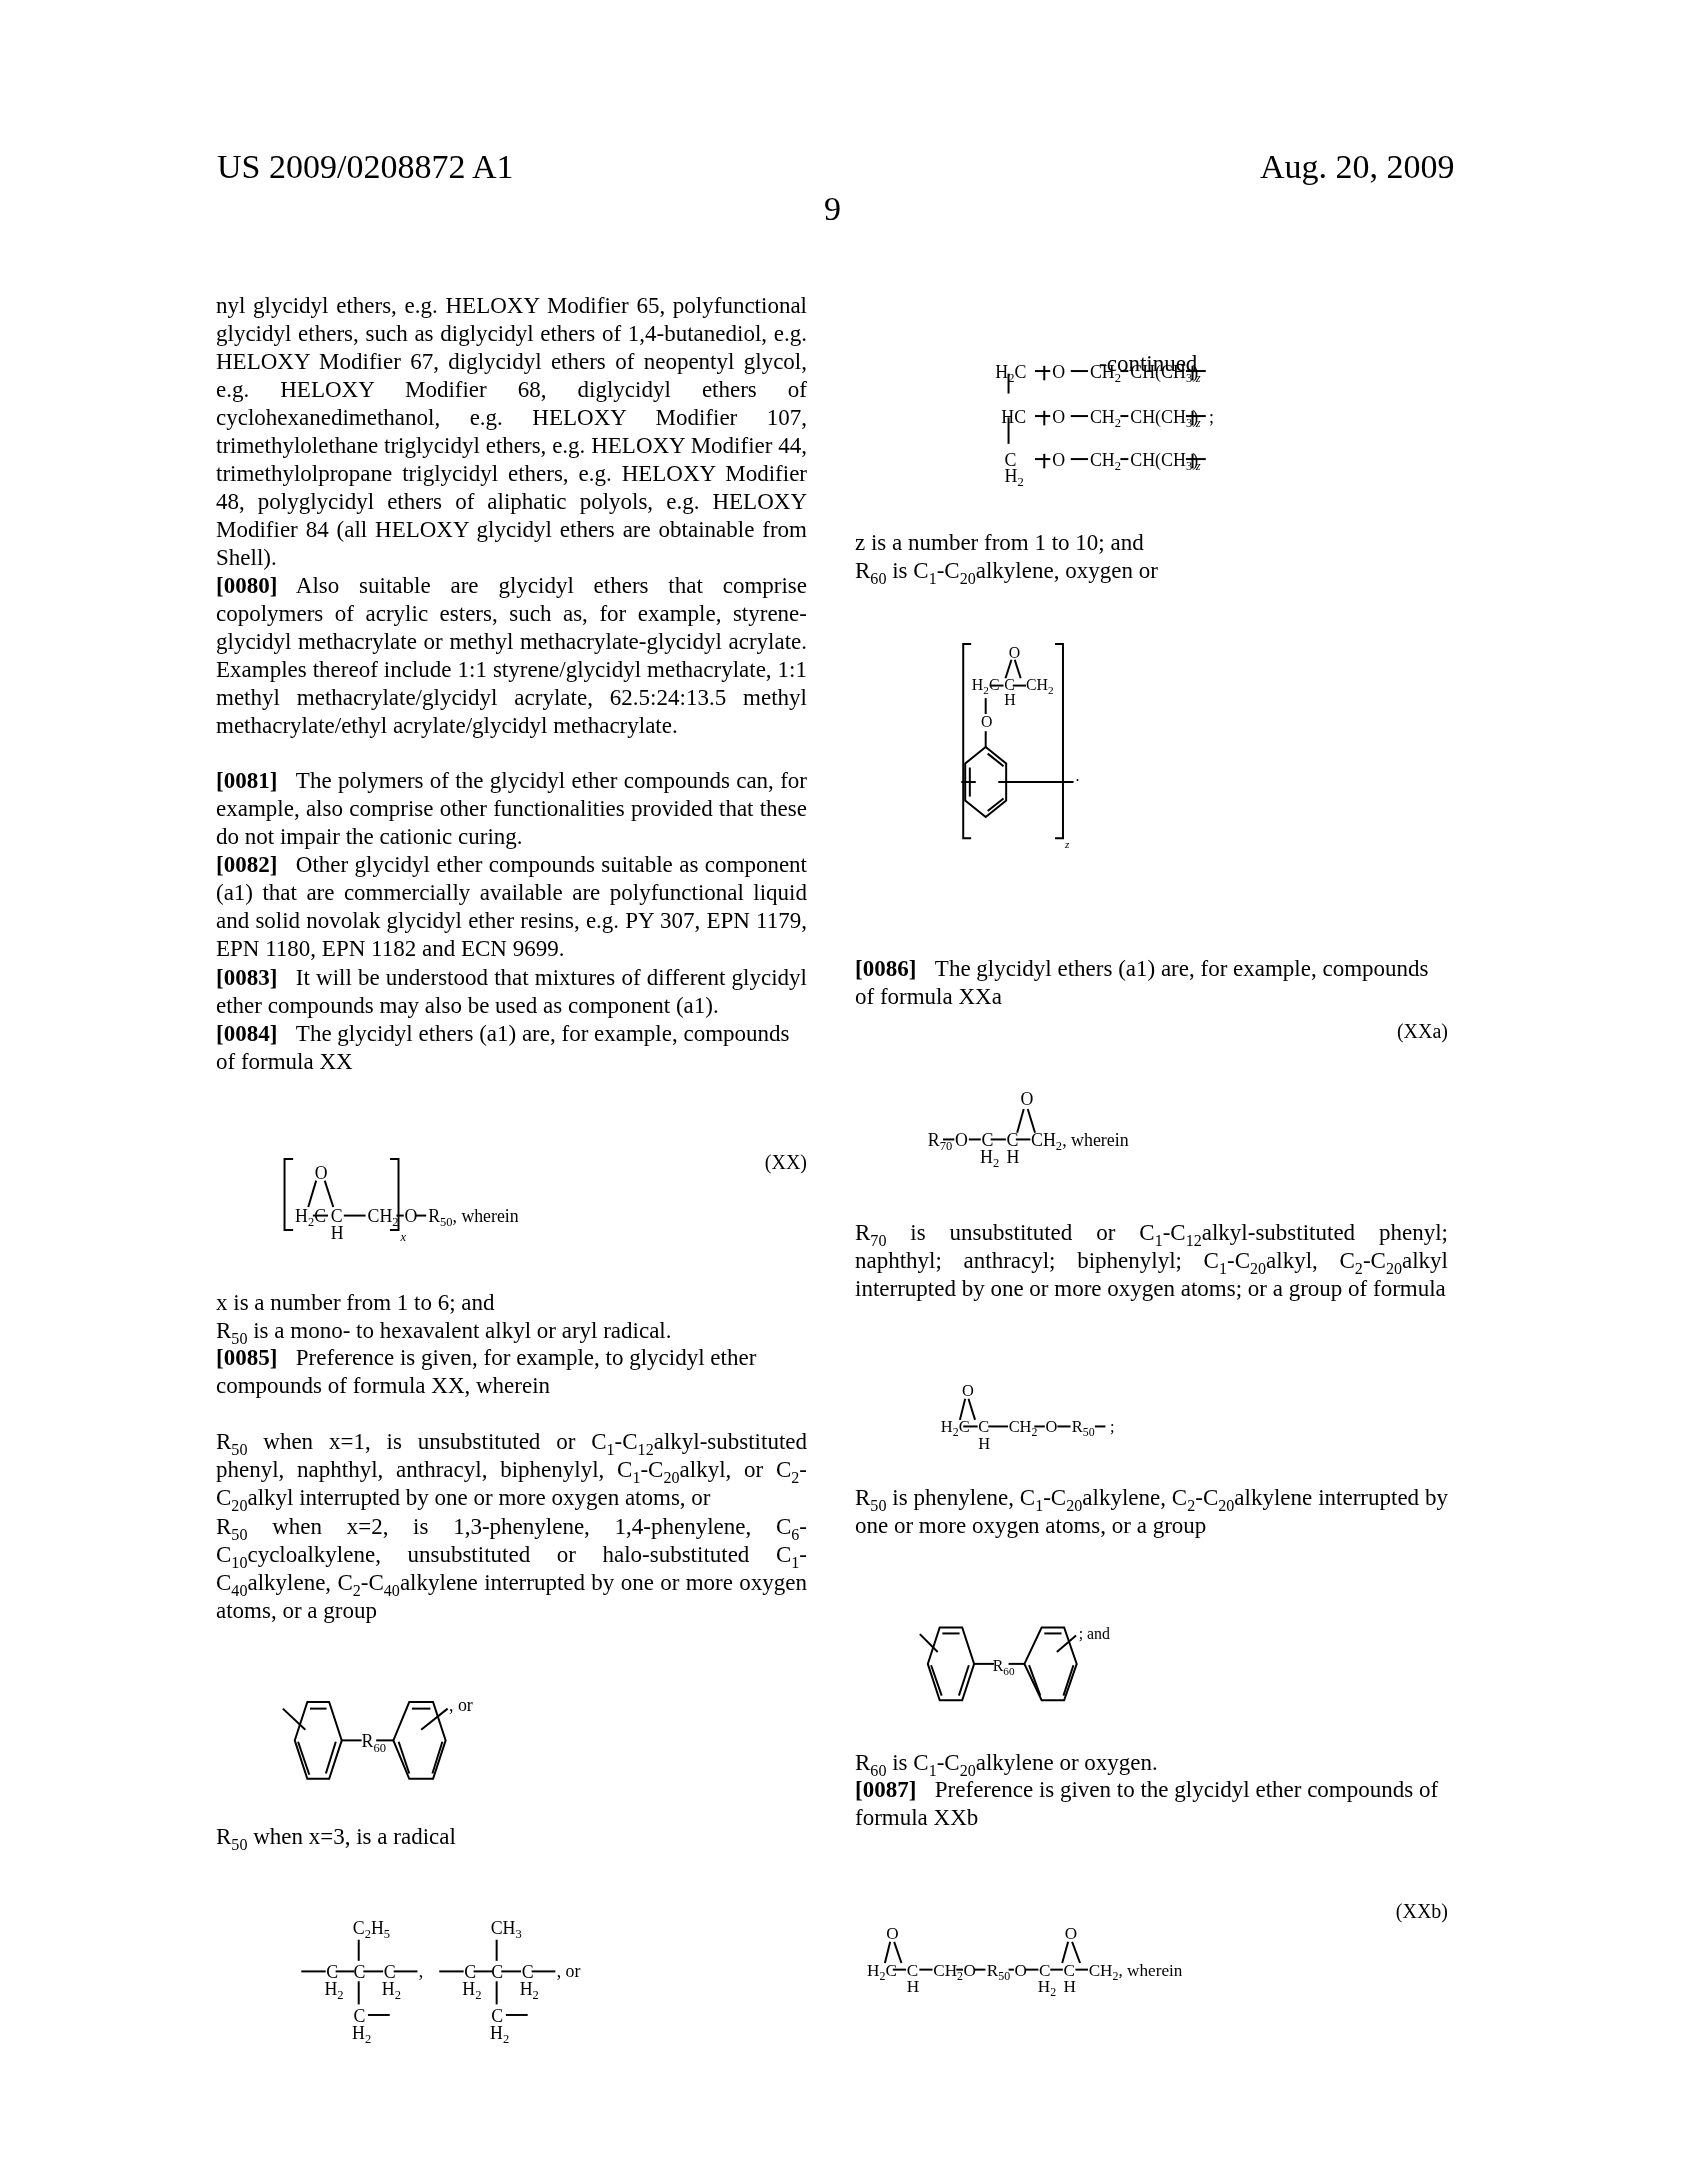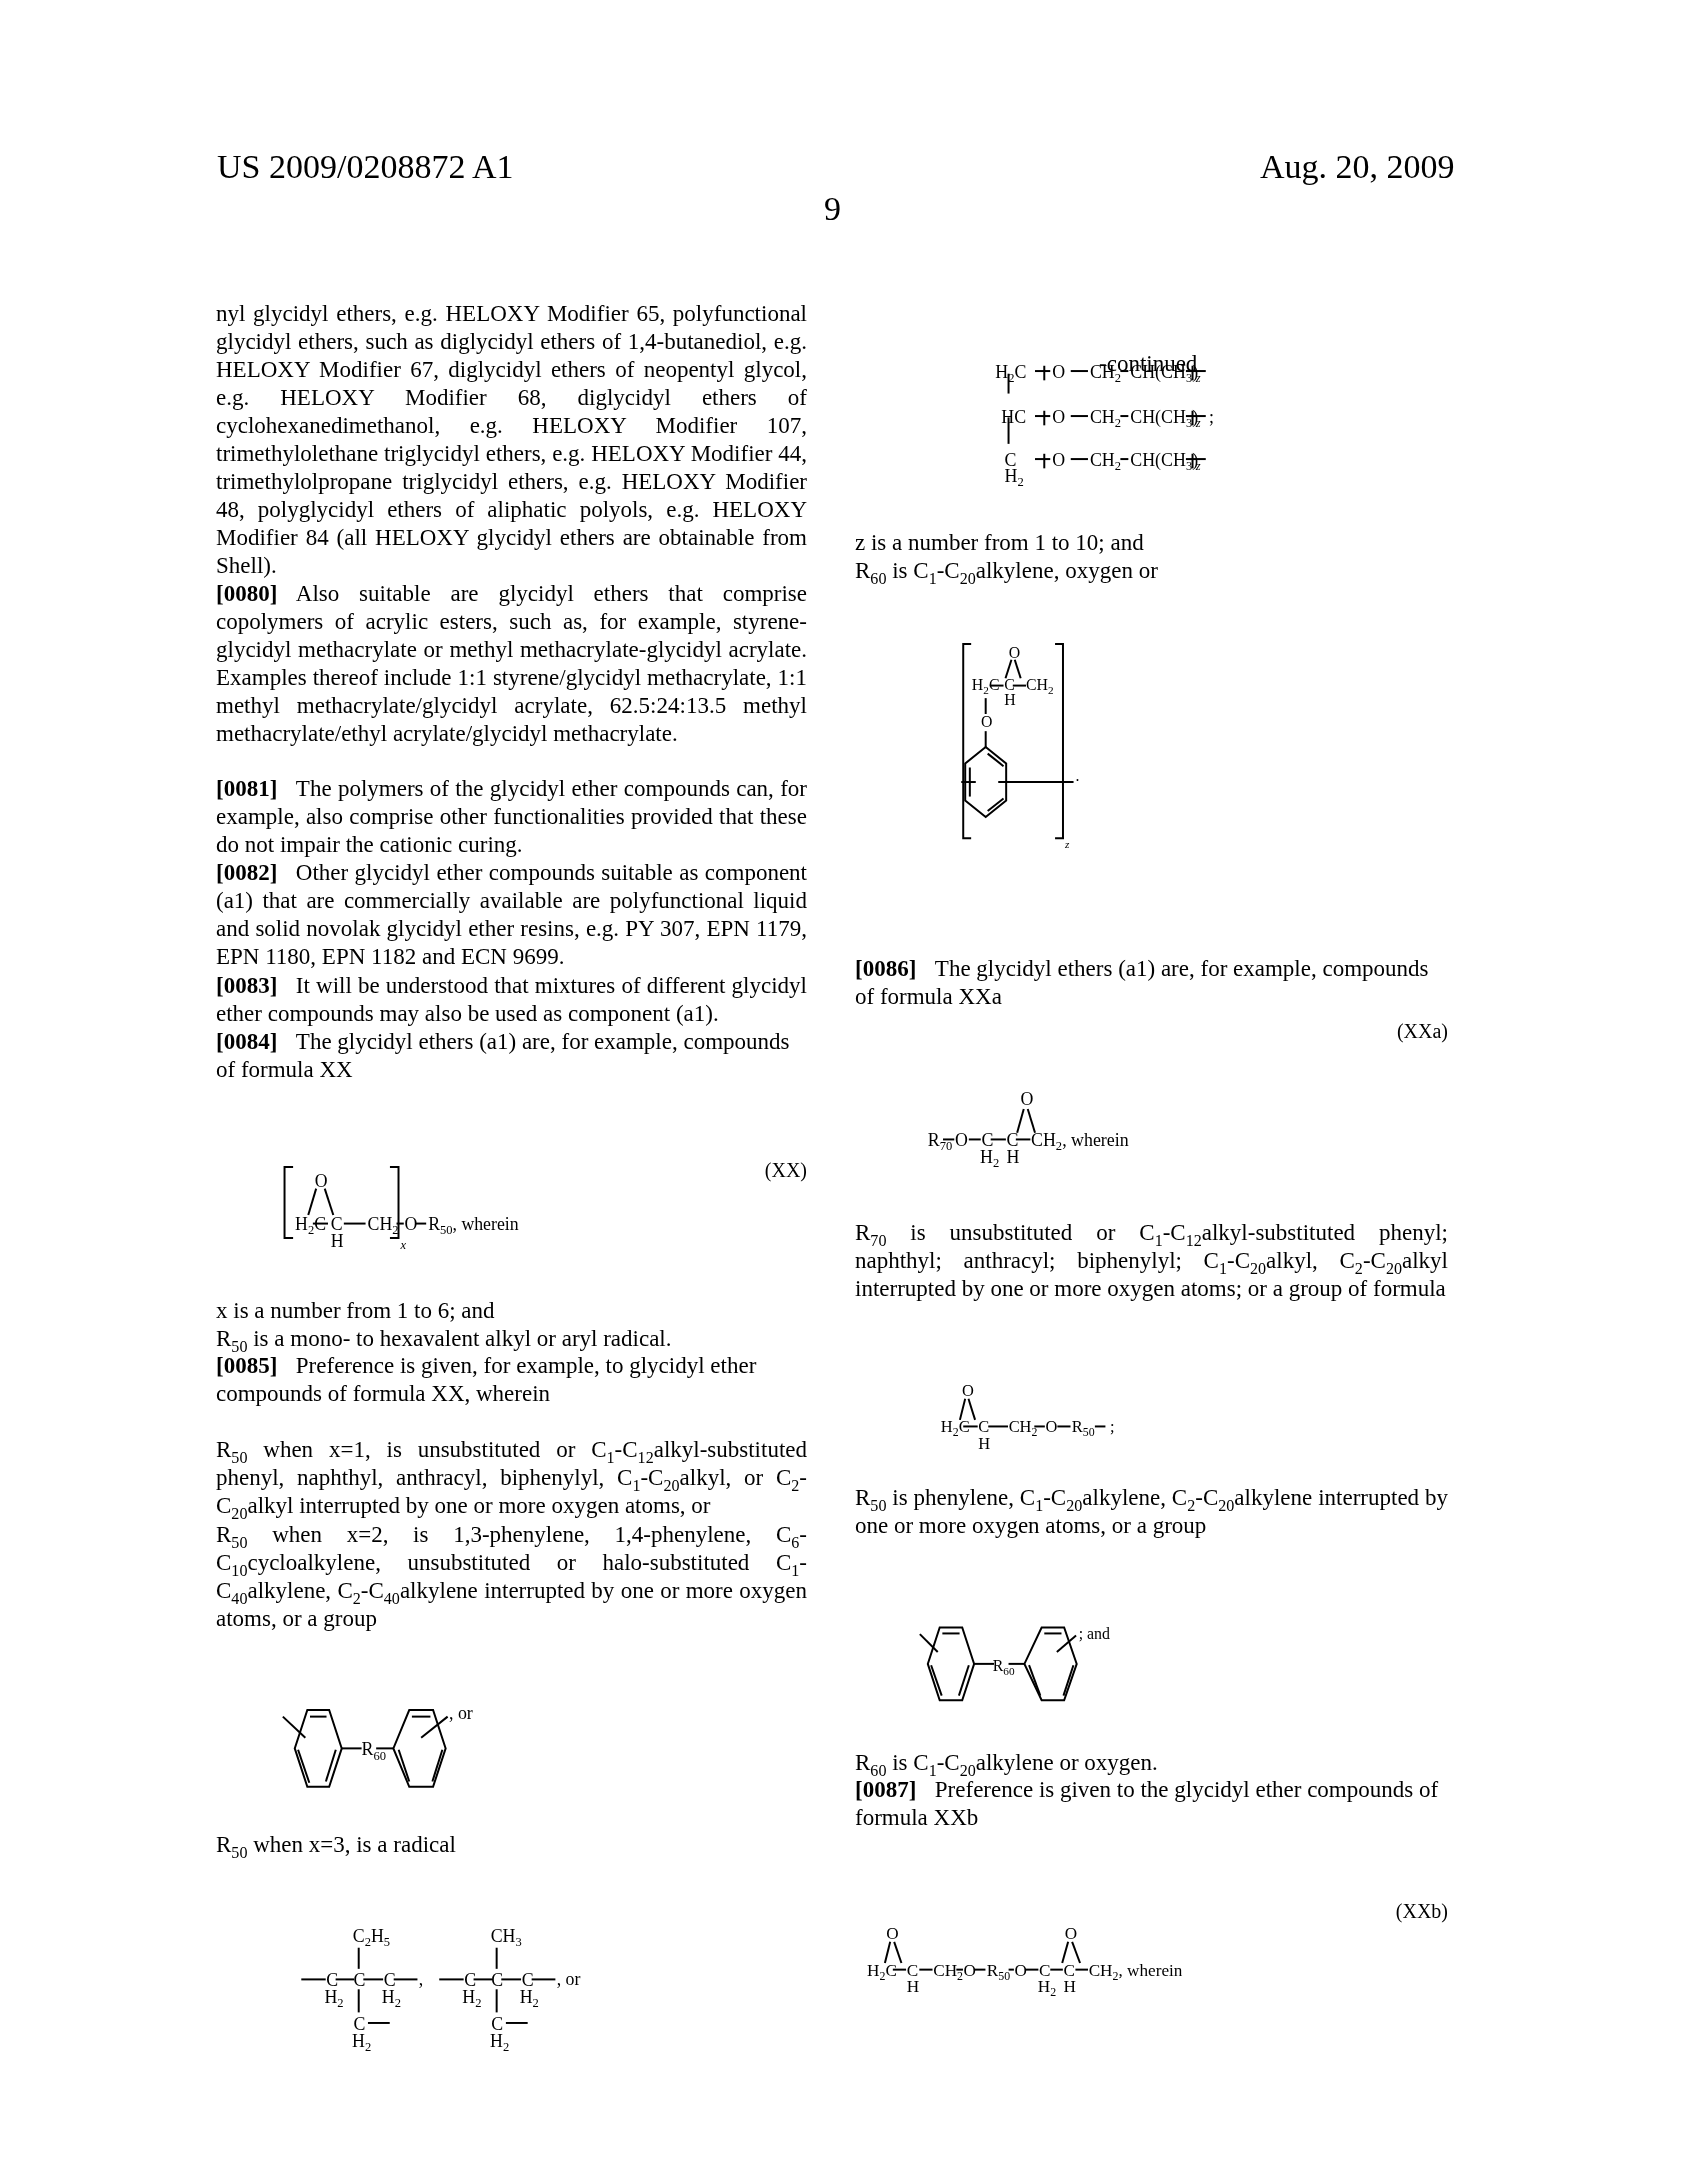--- a/index.html
+++ b/index.html
@@ -18,21 +18,21 @@
   .ctr { text-align:center; }
   .nojust { text-align:left; }
 </style>
 </head>
 <body>
 
 <div class="hdr" style="left:217px;top:147px;">US 2009/0208872 A1</div>
 <div class="hdr" style="left:1260px;top:147px;text-align:right;">Aug. 20, 2009</div>
 <div class="hdr" style="left:824px;top:189px;">9</div>
 
-<div class="col" style="left:216px;top:8px;width:591px;height:1730px;">
+<div class="col" style="left:216px;top:0;width:591px;height:1730px;">
 
   <div class="blk" style="top:292px;">
     <p>nyl glycidyl ethers, e.g. HELOXY Modifier 65, polyfunctional glycidyl ethers, such as diglycidyl ethers of 1,4-butanediol, e.g. HELOXY Modifier 67, diglycidyl ethers of neopentyl glycol, e.g. HELOXY Modifier 68, diglycidyl ethers of cyclohexanedimethanol, e.g. HELOXY Modifier 107, trimethylolethane triglycidyl ethers, e.g. HELOXY Modifier 44, trimethylolpropane triglycidyl ethers, e.g. HELOXY Modifier 48, polyglycidyl ethers of aliphatic polyols, e.g. HELOXY Modifier 84 (all HELOXY glycidyl ethers are obtainable from Shell).</p>
   </div>
 
   <div class="blk" style="top:572px;">
     <p><span class="pnum">[0080]</span><span>Also suitable are glycidyl ethers that comprise copolymers of acrylic esters, such as, for example, styrene-glycidyl methacrylate or methyl methacrylate-glycidyl acrylate. Examples thereof include 1:1 styrene/glycidyl methacrylate, 1:1 methyl methacrylate/glycidyl acrylate, 62.5:24:13.5 methyl methacrylate/ethyl acrylate/glycidyl methacrylate.</span></p>
   </div>
   <div class="blk" style="top:767px;">
     <p><span class="pnum">[0081]</span><span>The polymers of the glycidyl ether compounds can, for example, also comprise other functionalities provided that these do not impair the cationic curing.</span></p>

